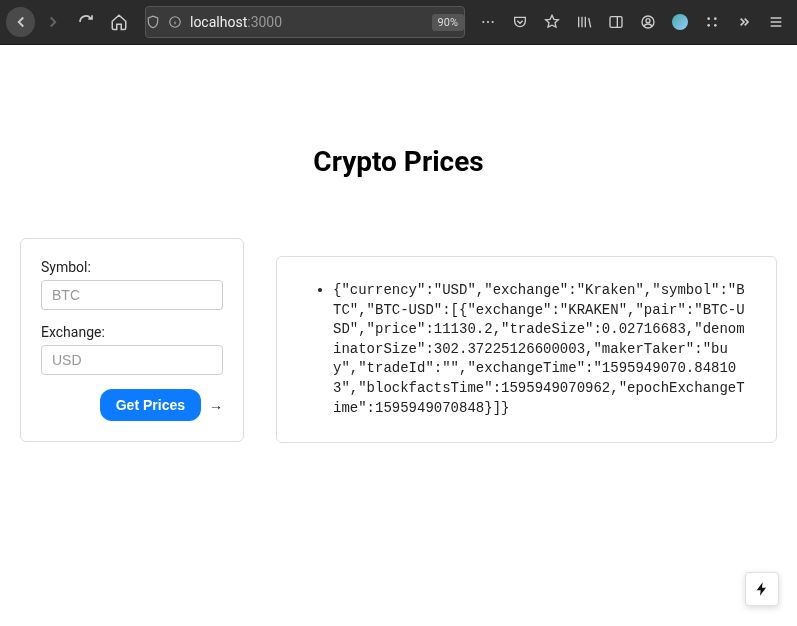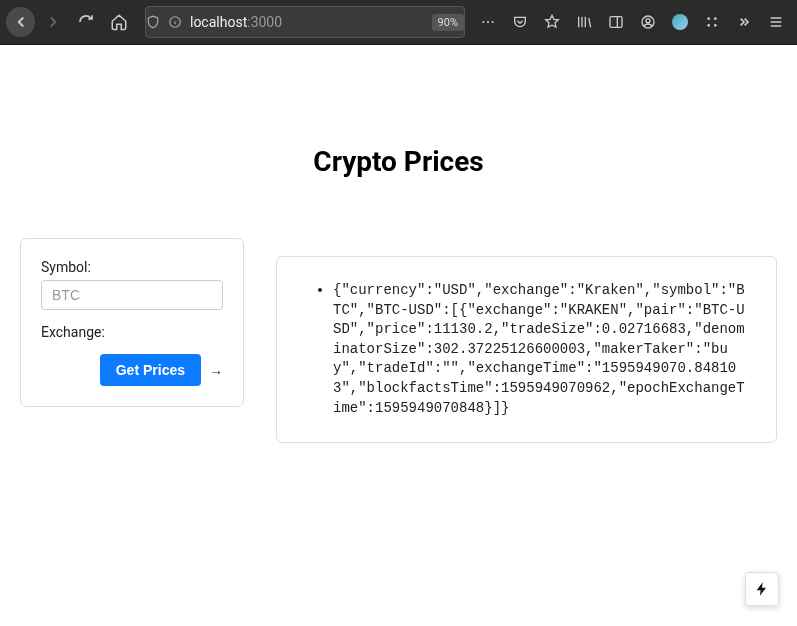--- a/index.html
+++ b/index.html
@@ -124,21 +124,21 @@
       display: flex;
       align-items: center;
       justify-content: flex-end;
       gap: 8px;
       margin-top: 10px;
     }
     .primary-btn {
       background: #0d7bff;
       color: #fff;
       border: none;
-      border-radius: 4px;
+      border-radius: 12px;
       padding: 8px 16px;
       font-size: 14px;
       font-weight: 600;
       cursor: pointer;
     }
     .arrow { font-size: 14px; color: #222; }
     .result-card {
       border: 1px solid #ddd;
       border-radius: 6px;
       padding: 24px 24px 24px 44px;
@@ -278,20 +278,21 @@
   <h1 class="title">Crypto Prices</h1>
 
   <div class="content-row">
     <div class="form-card">
       <div class="form-group">
         <label class="form-label">Symbol:</label>
         <input class="form-input" placeholder="BTC" style="">
       </div>
       <div class="form-group">
         <label class="form-label">Exchange:</label>
+        <input class="form-input" placeholder="USD" style="">
       </div>
       <div class="form-group">
       </div>
       <div class="form-actions">
         <button class="primary-btn">Get Prices</button>
         <span class="arrow">→</span>
       </div>
     </div>
 
     <div class="result-card">

